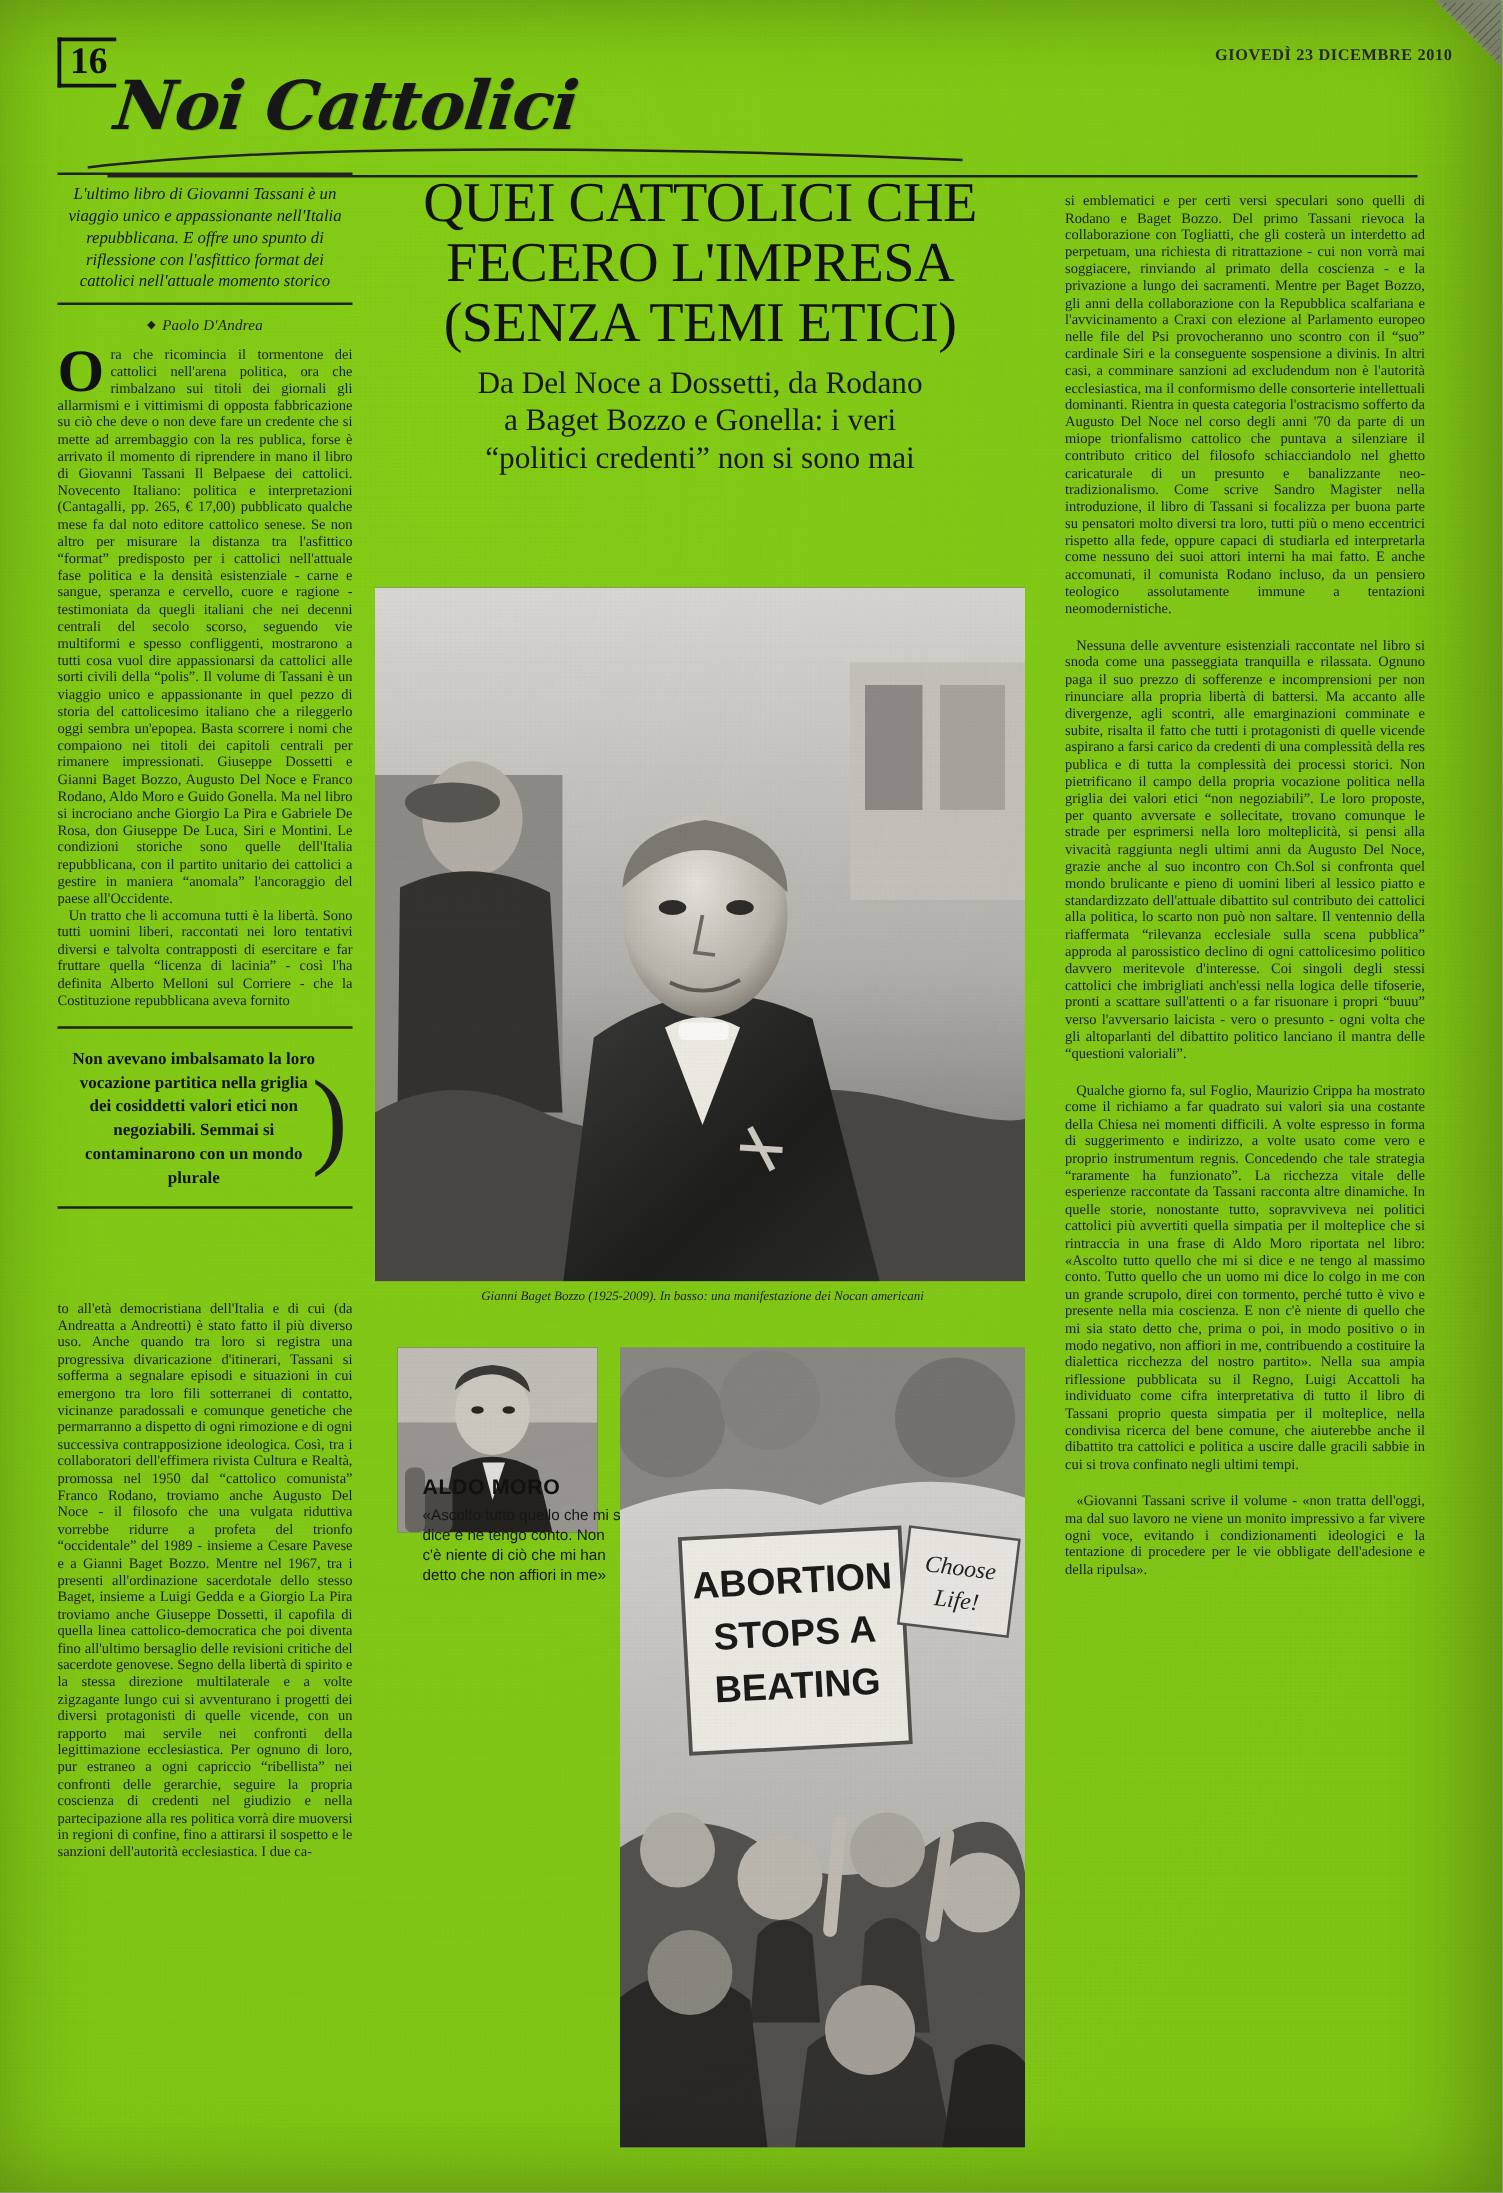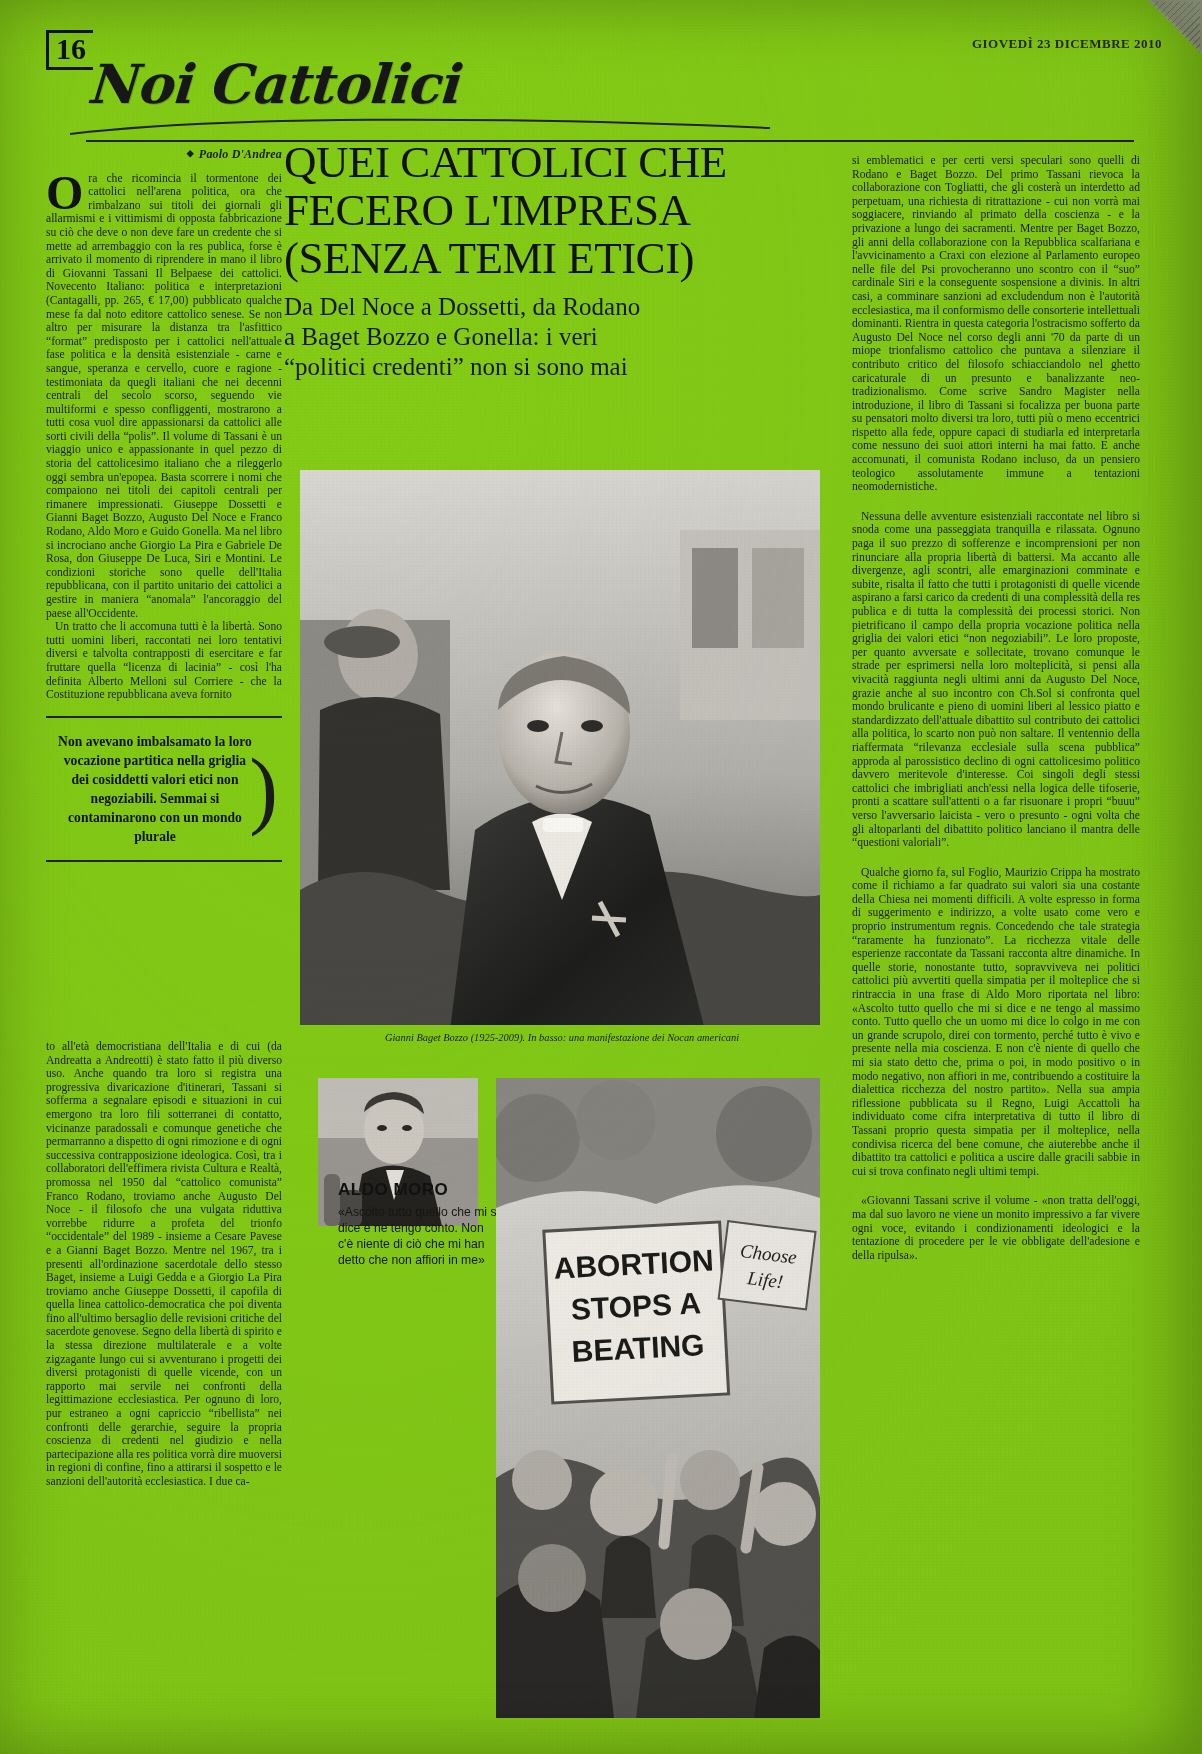--- a/index.html
+++ b/index.html
@@ -122,24 +122,24 @@
     border-top: 2px solid #222;
     border-bottom: 2px solid #222;
     padding: 6px 2px 8px 2px;
     text-align: center;
     font-size: 13.4px;
     line-height: 17.5px;
     font-style: italic;
     color: #161616;
   }
   .byline {
-    text-align: right;
+    text-align: center;
     font-size: 12px;
     font-style: italic;
-    font-weight: bold;
+    font-weight: normal;
     margin: 9px 0 10px 0;
     letter-spacing: .2px;
   }
   .byline .diamond { font-style: normal; font-size: 9px; margin-right: 5px; vertical-align: 2px;}
   .dropcap-para { position: relative; }
   .dropcap {
     float: left;
     font-family: "Liberation Serif", serif;
     font-size: 48px;
     line-height: 38px;
@@ -165,22 +165,22 @@
     transform: translateY(-50%);
     font-size: 86px;
     line-height: 60px;
     font-weight: normal;
     color: #1b1b1b;
   }
 
   
   .headline {
     position: absolute;
-    left: 284px; top: 138px; width: 520px;
-    text-align: left;
+    left: 300px; top: 138px; width: 520px;
+    text-align: center;
   }
   .headline h1 {
     margin: 0;
     font-family: "Liberation Serif", serif;
     font-weight: normal;
     font-size: 45px;
     line-height: 48px;
     letter-spacing: -0.5px;
     color: #121212;
   }
@@ -264,20 +264,21 @@
     <div class="page-number-box">16</div>
     <div class="issue-date">GIOVEDÌ 23 DICEMBRE 2010</div>
     <div class="section-title">Noi Cattolici</div>
     <svg class="swoosh" viewBox="0 0 720 24" preserveAspectRatio="none">
       <path d="M0 20 C 150 2, 420 2, 700 14" stroke="#222" stroke-width="2" fill="none"></path>
     </svg>
     <div class="masthead-rule"></div>
   </div>
 
   <div class="col col-left">
+    <div class="standfirst">L'ultimo libro di Giovanni Tassani è un viaggio unico e appassionante nell'Italia repubblicana. E offre uno spunto di riflessione con l'asfittico format dei cattolici nell'attuale momento storico</div>
     <div class="byline">
       <span class="diamond">◆</span><span>Paolo D'Andrea</span>
     </div>
     <p class="first dropcap-para">
       <span class="dropcap">O</span><span>ra che ricomincia il tormentone dei cattolici nell'arena politica, ora che rimbalzano sui titoli dei giornali gli allarmismi e i vittimismi di opposta fabbricazione su ciò che deve o non deve fare un credente che si mette ad arrembaggio con la res publica, forse è arrivato il momento di riprendere in mano il libro di Giovanni Tassani Il Belpaese dei cattolici. Novecento Italiano: politica e interpretazioni (Cantagalli, pp. 265, € 17,00) pubblicato qualche mese fa dal noto editore cattolico senese. Se non altro per misurare la distanza tra l'asfittico “format” predisposto per i cattolici nell'attuale fase politica e la densità esistenziale - carne e sangue, speranza e cervello, cuore e ragione - testimoniata da quegli italiani che nei decenni centrali del secolo scorso, seguendo vie multiformi e spesso confliggenti, mostrarono a tutti cosa vuol dire appassionarsi da cattolici alle sorti civili della “polis”. Il volume di Tassani è un viaggio unico e appassionante in quel pezzo di storia del cattolicesimo italiano che a rileggerlo oggi sembra un'epopea. Basta scorrere i nomi che compaiono nei titoli dei capitoli centrali per rimanere impressionati. Giuseppe Dossetti e Gianni Baget Bozzo, Augusto Del Noce e Franco Rodano, Aldo Moro e Guido Gonella. Ma nel libro si incrociano anche Giorgio La Pira e Gabriele De Rosa, don Giuseppe De Luca, Siri e Montini. Le condizioni storiche sono quelle dell'Italia repubblicana, con il partito unitario dei cattolici a gestire in maniera “anomala” l'ancoraggio del paese all'Occidente.</span>
     </p>
     <p>Un tratto che li accomuna tutti è la libertà. Sono tutti uomini liberi, raccontati nei loro tentativi diversi e talvolta contrapposti di esercitare e far fruttare quella “licenza di lacinia” - così l'ha definita Alberto Melloni sul Corriere - che la Costituzione repubblicana aveva fornito</p>
     <div class="pullquote">
       <span>Non avevano imbalsamato la loro vocazione partitica nella griglia dei cosiddetti valori etici non negoziabili. Semmai si contaminarono con un mondo plurale</span>
       <span class="paren">)</span>

